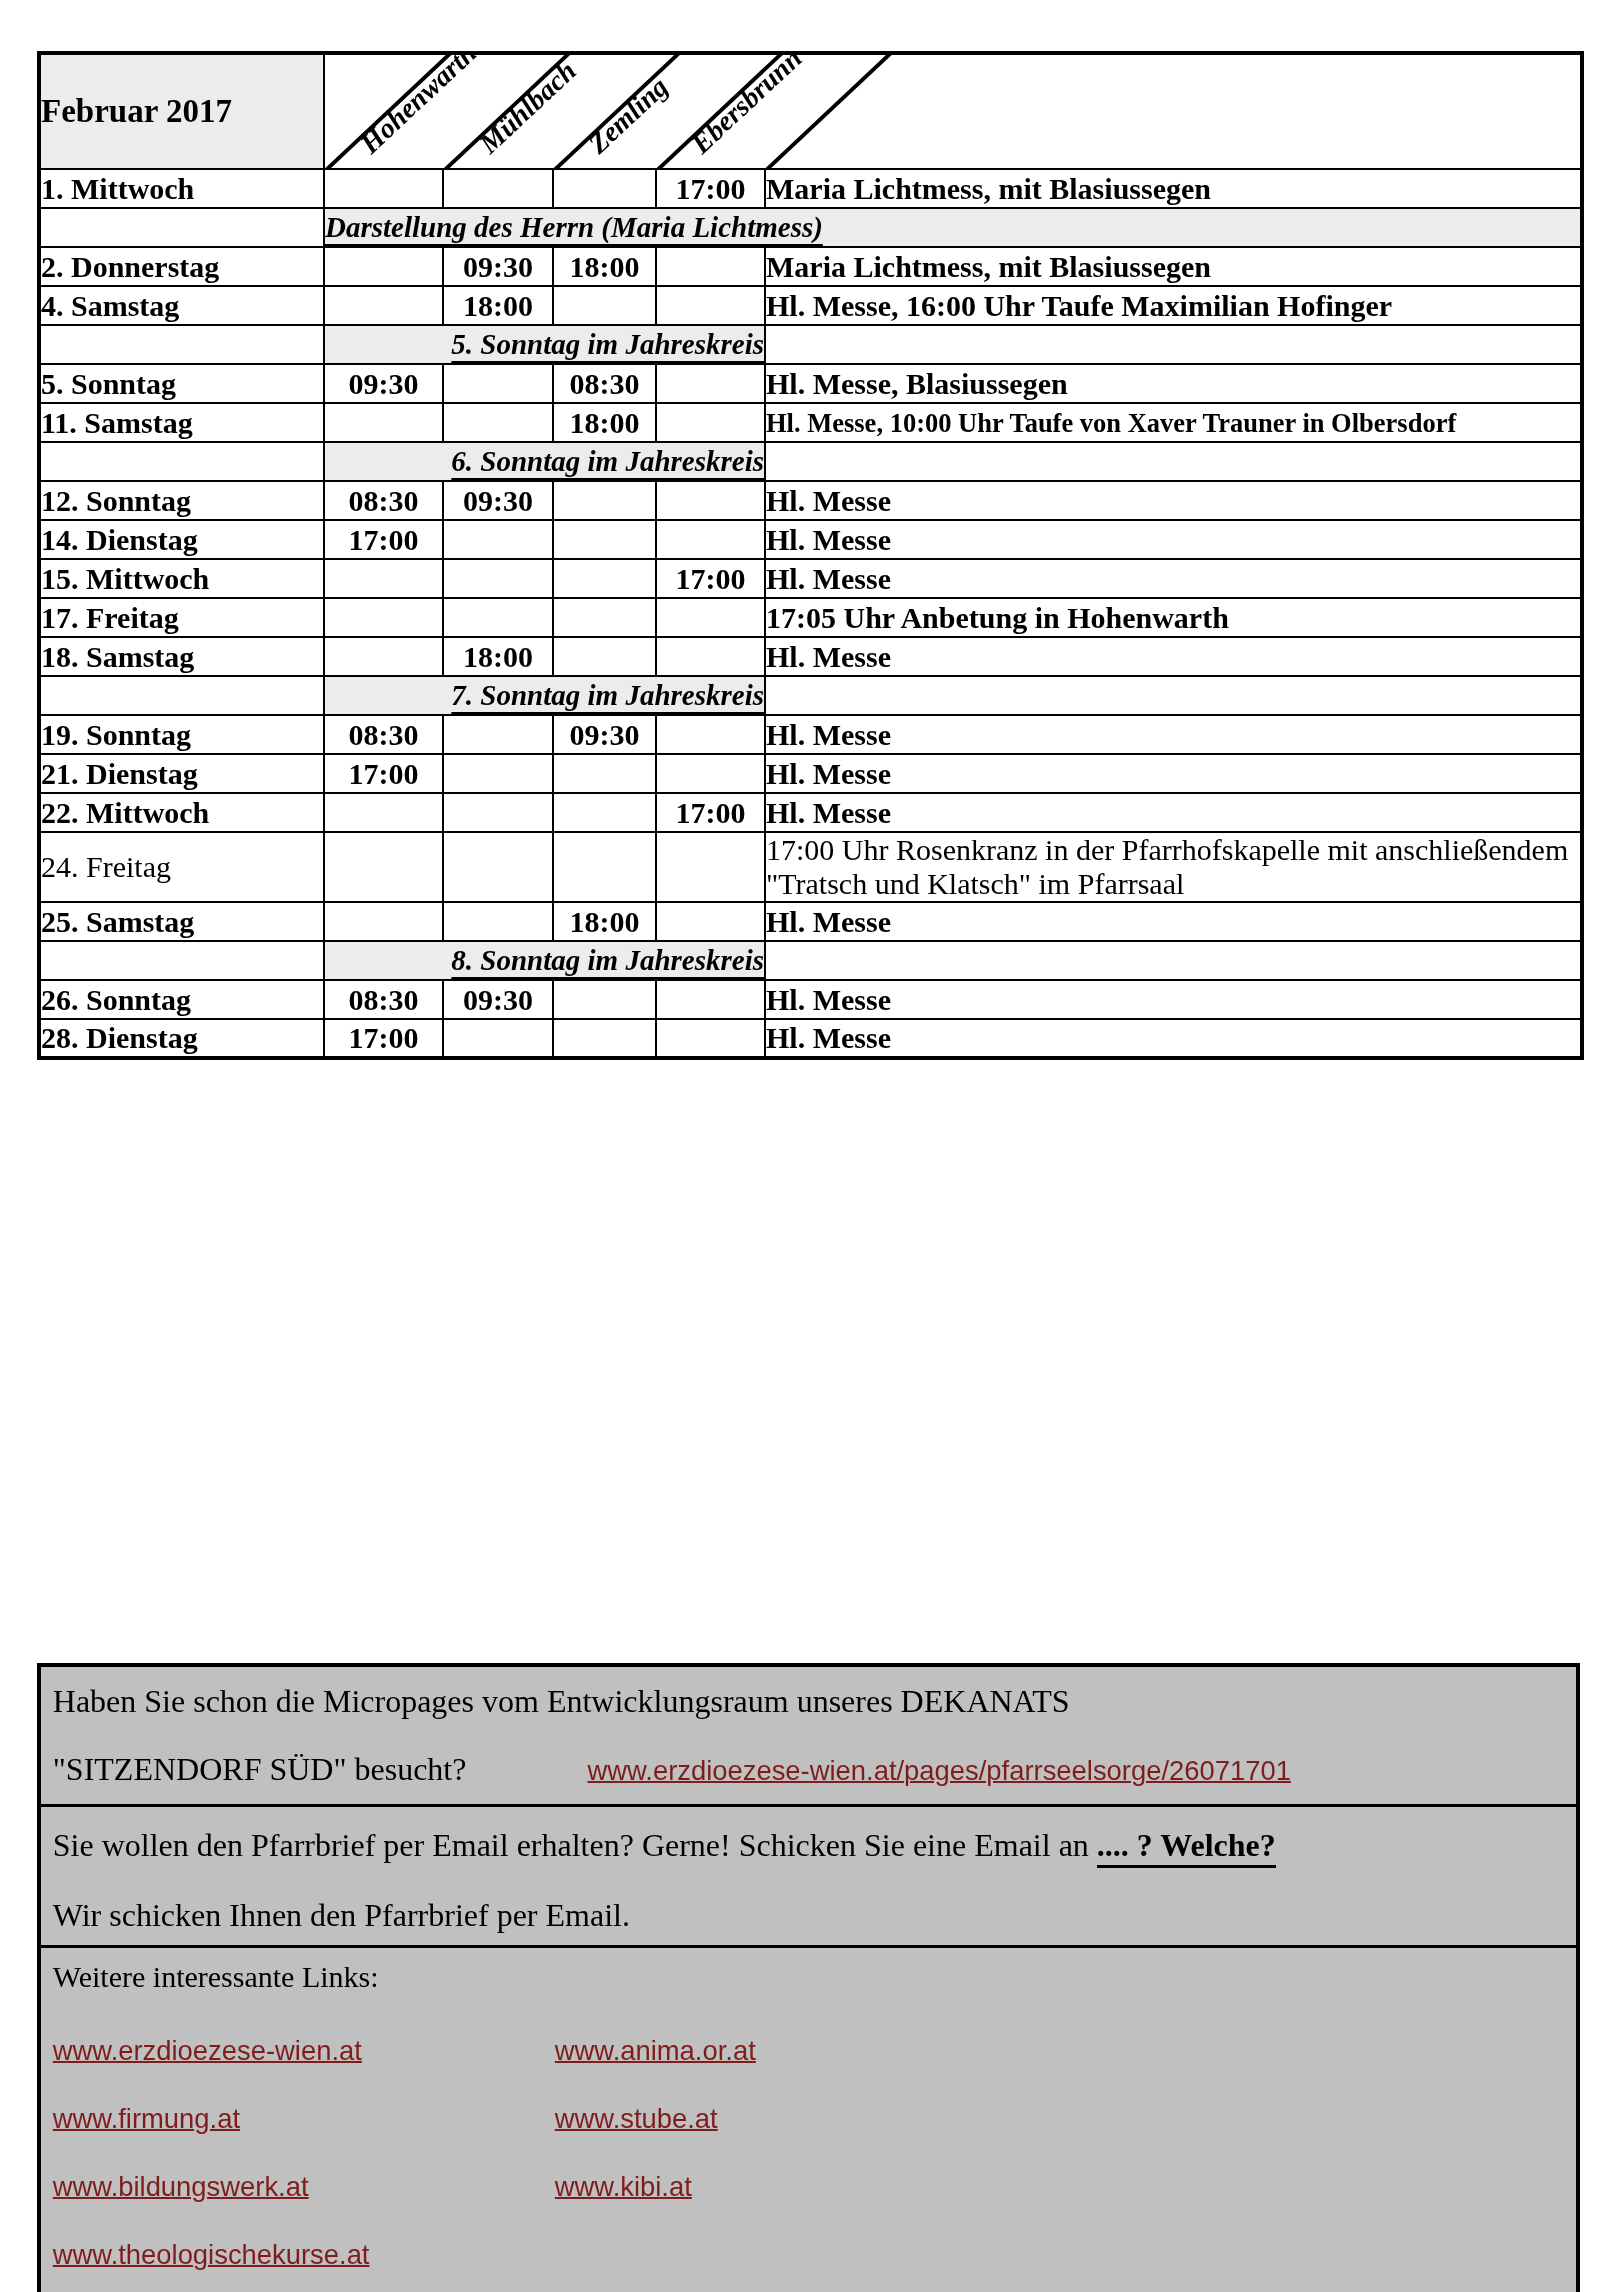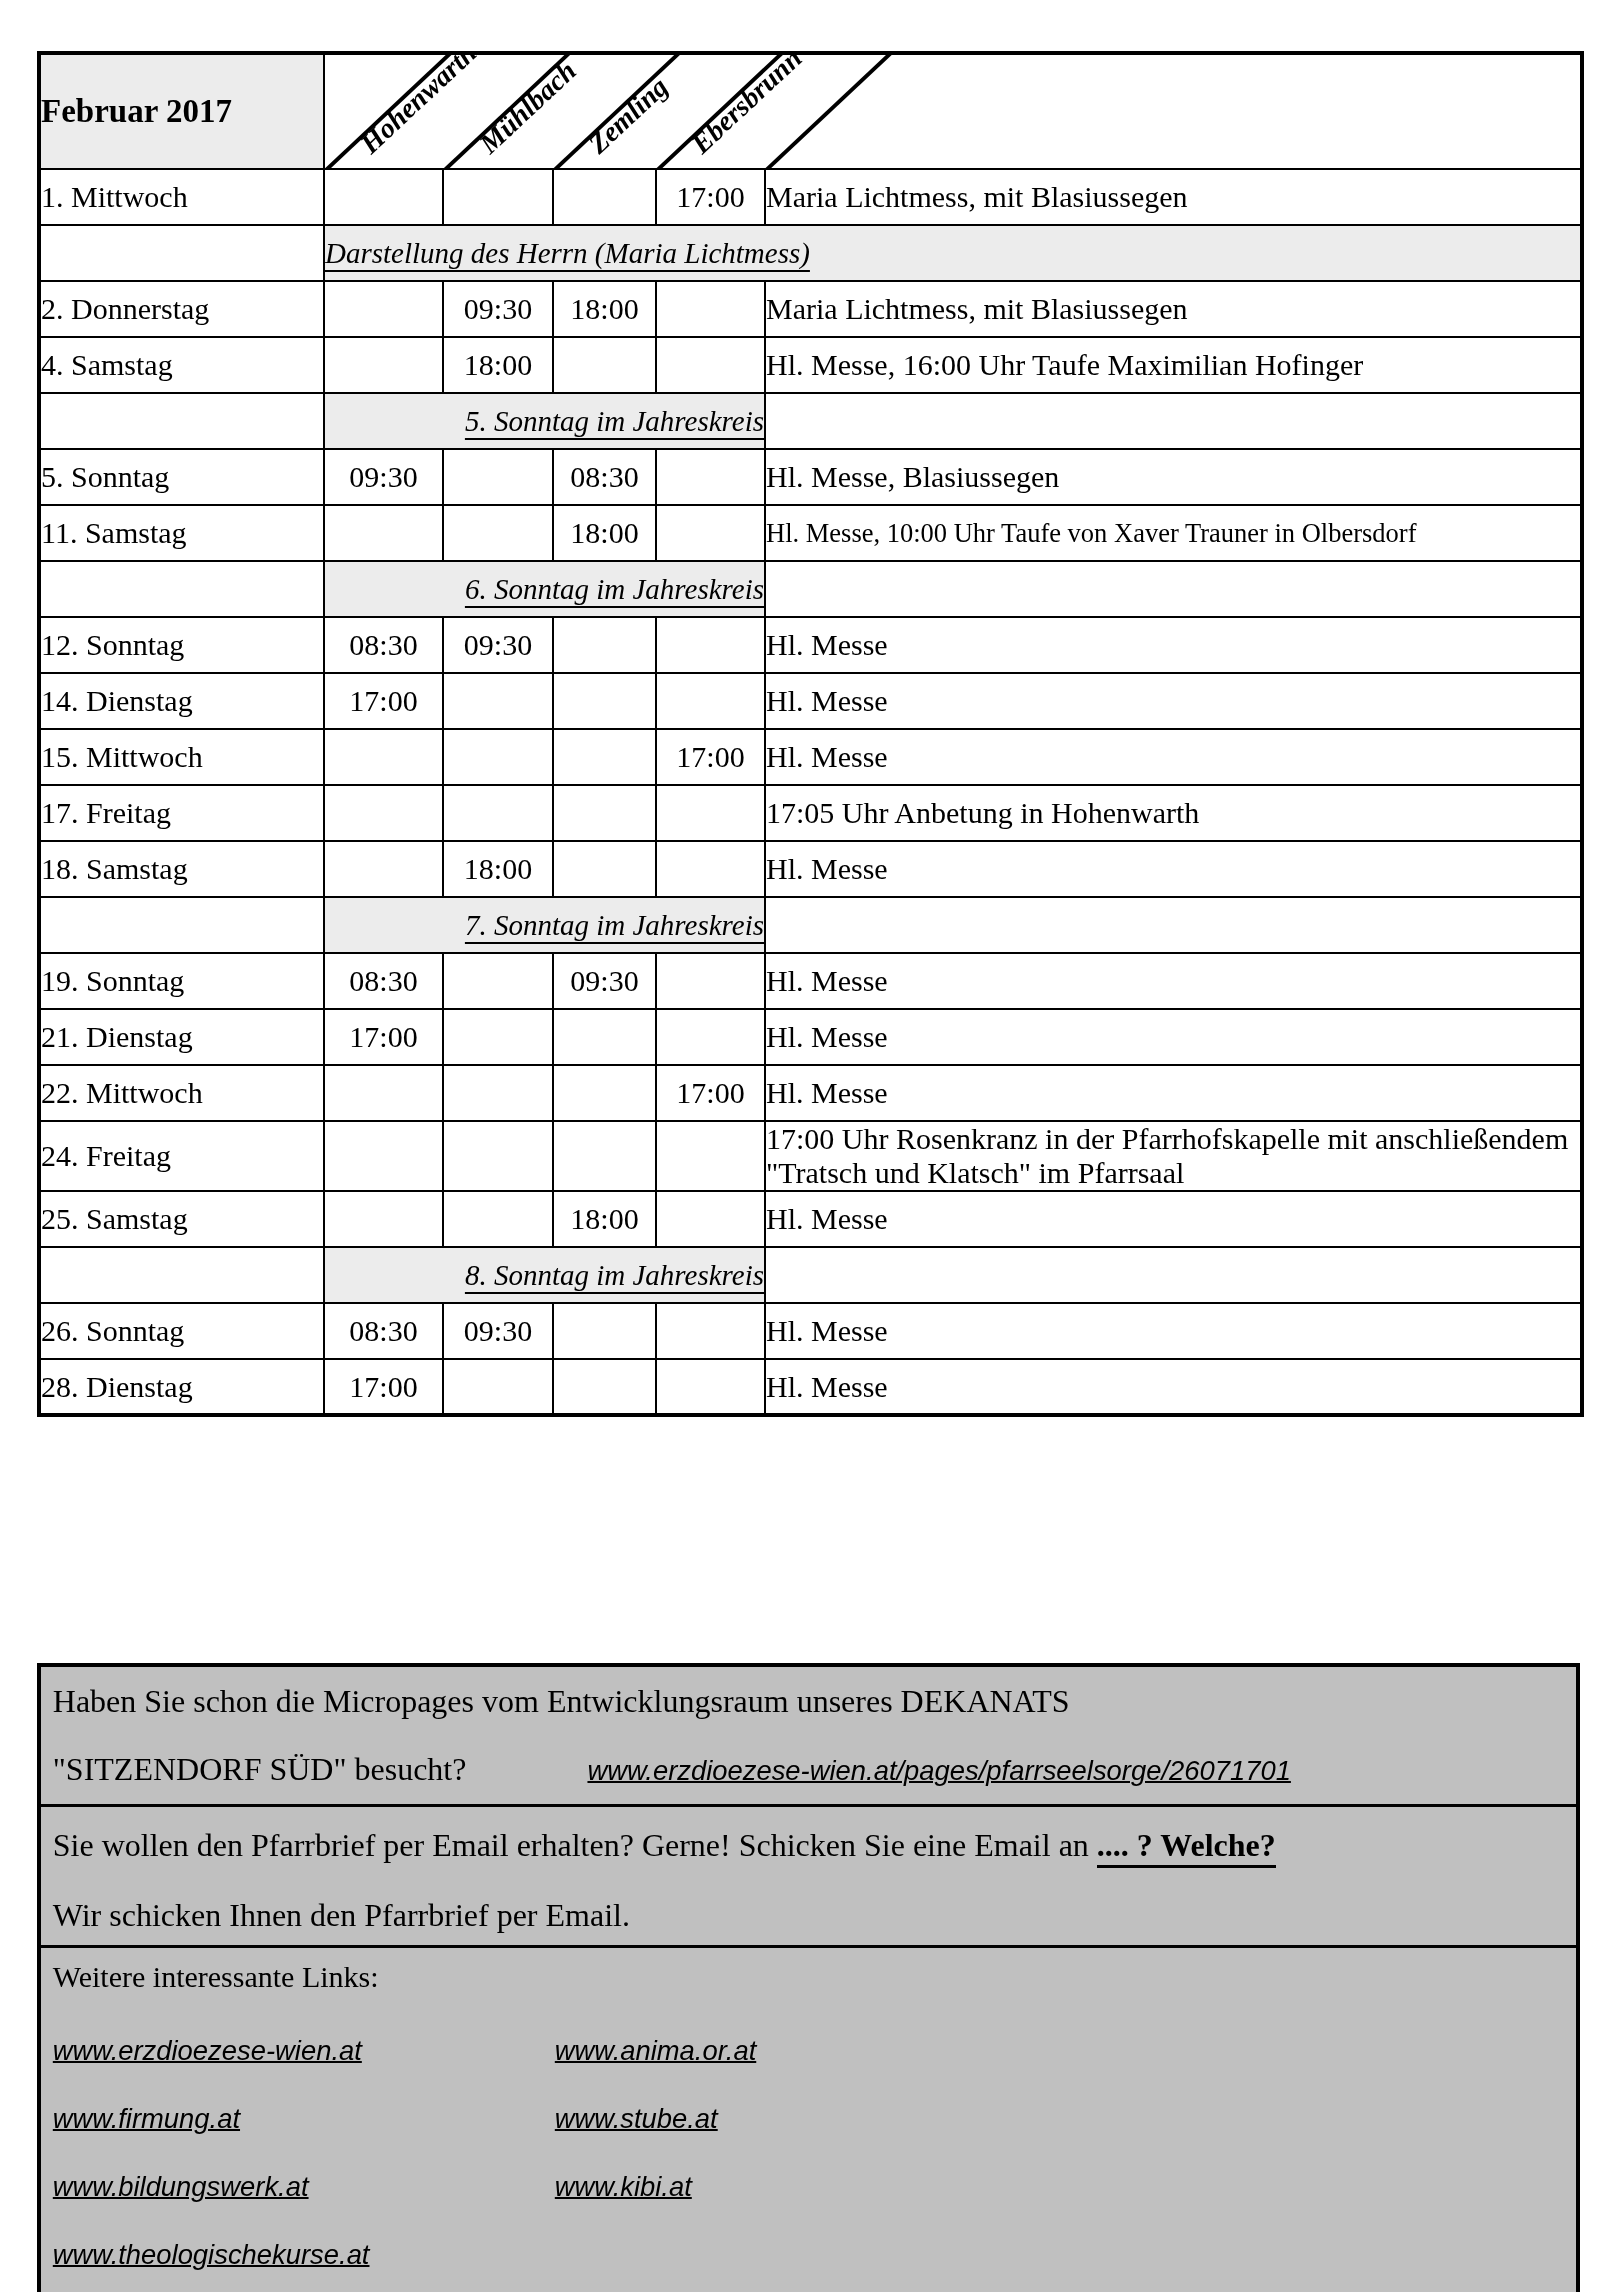--- a/index.html
+++ b/index.html
@@ -4,21 +4,21 @@
 <style>
   html,body { margin:0; padding:0; background:#ffffff; }
   body { width:1620px; height:2293px; font-family:"Liberation Serif", serif; color:#000; }
   .page { position:relative; width:1620px; height:2293px; background:#fff; overflow:hidden; }
 
   
   table.schedule { position:absolute; left:37px; top:51px; width:1543px;
     border-collapse:collapse; table-layout:fixed; border:4.9px solid #000; }
   table.schedule td { border:2.9px solid #000; padding:0; overflow:hidden; vertical-align:middle; }
   tr.hrow  { height:116px; }
-  tr.drow  { height:56px; }
+  tr.drow  { height:39px;font-weight:bold; }
   tr.tall  { height:69px; }
 
   td.title-cell { background:#ececec; font-weight:bold; font-size:33px; padding-left:43px; }
   td.diag-cell  { position:relative; border-left:none; }
   .diag-label { position:absolute; bottom:7.8px; font-style:italic; font-weight:bold; font-size:28px;
     transform:rotate(-43deg); transform-origin:left bottom; white-space:nowrap; }
   .diag-svg { position:absolute; left:0; top:0; }
 
   td.day  { font-size:30px; padding-left:35px; }
   td.time { font-size:30px; text-align:center; }
@@ -32,22 +32,22 @@
   
   .info-box { position:absolute; left:37px; top:1663px; width:1543px; box-sizing:border-box;
     border:4.9px solid #000; background:#c0c0c0; }
   .info-sec { box-sizing:border-box; padding-left:11.8px; }
   .sec1 { height:137px; padding-top:15.7px;border-radius:10px; }
   .sec2 { height:141px; padding-top:19.6px; border-top:3.9px solid #000; }
   .sec3 { height:385px; padding-top:11.8px; border-top:3.9px solid #000; }
   .info-line { font-size:32px; line-height:37px; }
   .sec1 .second { margin-top:31px; }
   .sec2 .second { margin-top:33px; }
-  a.weblink { font-family:"Liberation Sans", sans-serif; font-size:27.4px; color:#000000;
-    text-decoration:underline; text-decoration-thickness:2px;font-style:italic; }
+  a.weblink { font-family:"Liberation Sans", sans-serif; font-size:27.4px; color:#7f1d1d;
+    text-decoration:underline; text-decoration-thickness:2px; }
   .biglink { margin-left:113px; }
   .bold-u { font-weight:bold; border-bottom:3.9px solid #000; padding-bottom:2px; }
   .links-heading { font-size:30px; }
   .link-list { margin-top:41px; }
   .link-row { display:flex; margin-bottom:33px; height:35px; align-items:flex-start; }
   .link-col1 { width:502px; }
 </style>
 </head>
 <body>
 

